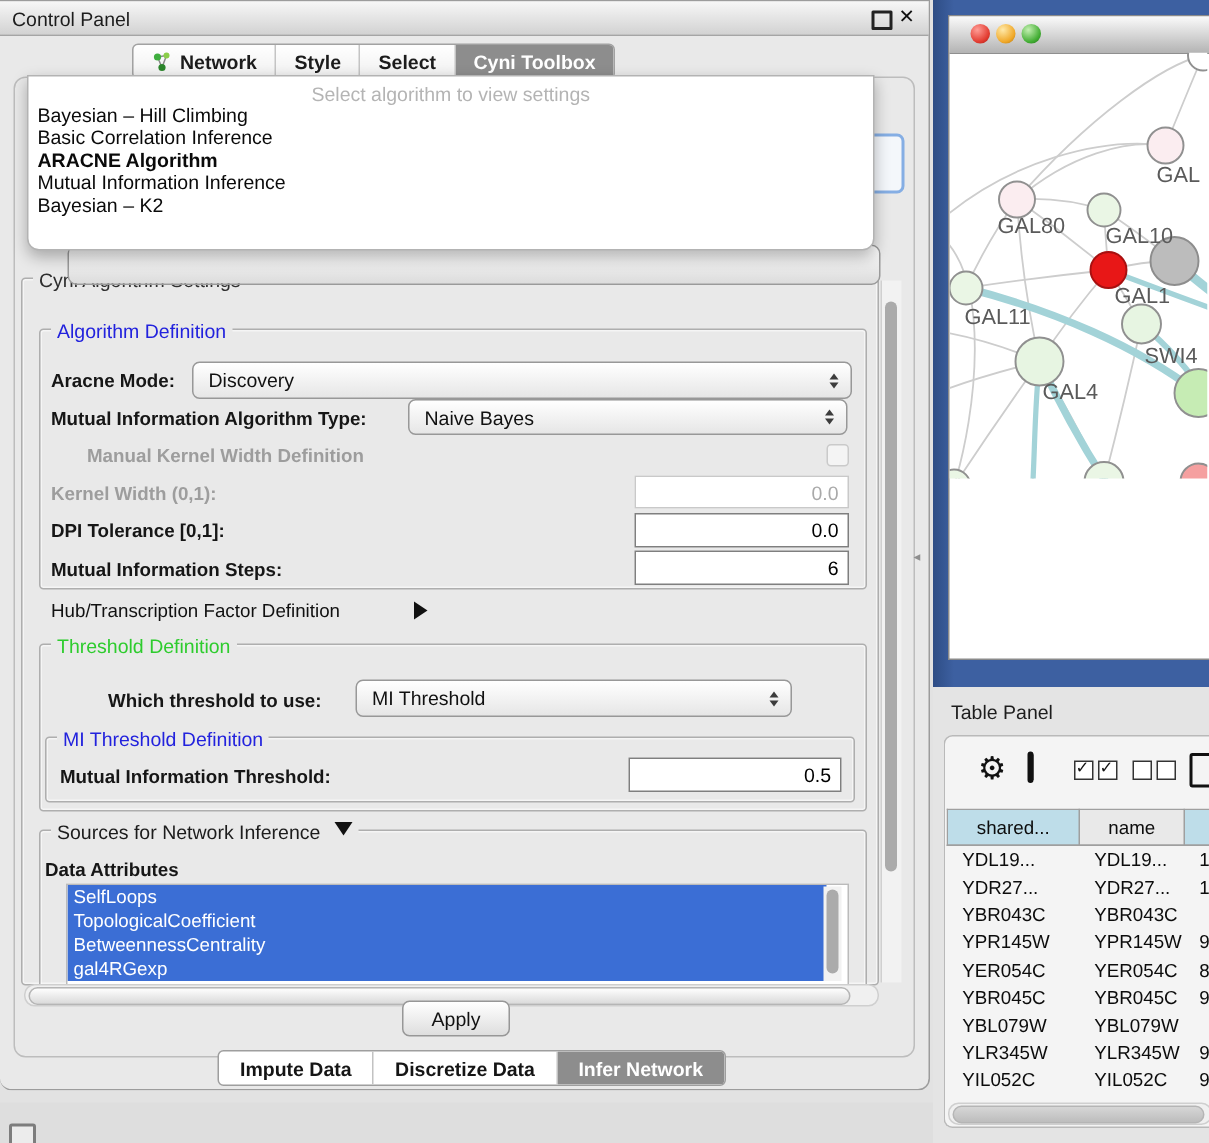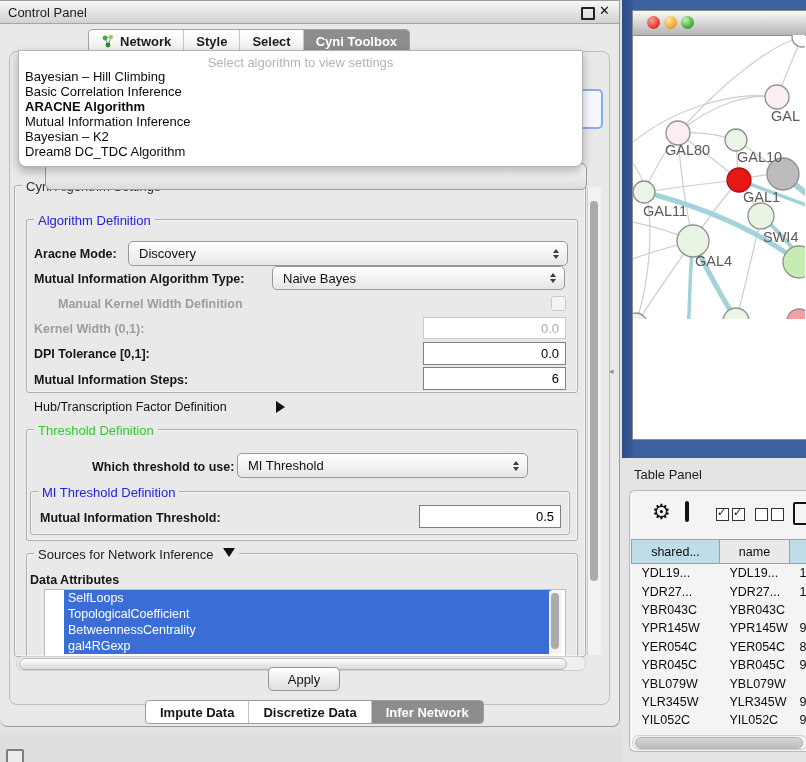--- a/index.html
+++ b/index.html
@@ -36,21 +36,21 @@
   .spin i{display:block;width:0;height:0;border-left:3.5px solid transparent;border-right:3.5px solid transparent;}
   .spin .up{border-bottom:4.5px solid #3c3c3c;}
   .spin .dn{border-top:4.5px solid #3c3c3c;}
   .field{border:1px solid #7f7f7f;background:#fff;box-sizing:border-box;font-size:13px;color:#000;text-align:right;padding:3px 6px 0 0;}
   .field.dis{border-color:#c9c9c9;color:#a9a9a9;}
   .chk-dis{width:13px;height:13px;border:1px solid #cacaca;border-radius:3px;background:#f4f4f4;}
   .tri-r{width:0;height:0;border-top:6px solid transparent;border-bottom:6px solid transparent;border-left:9px solid #111;display:inline-block;}
   .tri-d{width:0;height:0;border-left:6px solid transparent;border-right:6px solid transparent;border-top:9px solid #111;display:inline-block;}
   
   .attr-list{left:44px;top:588px;width:520px;height:67px;background:#fff;border:1px solid #bbb;overflow:hidden;}
-  .attr-item{background:#3b6ed5;color:#fff;font-size:12.5px;line-height:16px;padding-left:4px;margin:0 14px 0 19px;}
+  .attr-item{background:#3b6ed5;color:#fff;font-size:12.5px;line-height:16px;padding-left:4px;margin:0 14px 0 0;}
   .vsb{background:#f2f2f2;border-left:1px solid #d0d0d0;}
   .vsb .thumb{position:absolute;left:2px;width:8px;border-radius:5px;background:#ababab;}
   .hsb-track{background:#f0f0f0;border:1px solid #cfcfcf;border-radius:7px;}
   .hsb-thumb{position:absolute;top:1px;height:10px;background:linear-gradient(#fefefe,#dadada);border:1px solid #b5b5b5;border-radius:6px;}
   .btn{border:1px solid #979797;border-radius:5px;background:linear-gradient(#ffffff,#dedede);font-size:13px;color:#111;display:flex;align-items:center;justify-content:center;}
   .btabs{display:flex;height:22px;border:1px solid #9e9e9e;border-radius:4px;overflow:hidden;background:#fff;}
   .btab{padding:0 14px;font-size:13px;font-weight:600;color:#151515;display:flex;align-items:center;border-right:1px solid #c2c2c2;}
   .btab:last-child{border-right:none;}
   .btab.sel{background:#8d8d8d;color:#fff;}
   
@@ -118,21 +118,20 @@
   <div class="abs frag-focus"></div>
 
   <div class="abs dd">
     <div class="dd-hint">Select algorithm to view settings</div>
     <div id="dd-list">
         <div class="dd-item">Bayesian – Hill Climbing</div>
         <div class="dd-item">Basic Correlation Inference</div>
         <div class="dd-item bold">ARACNE Algorithm</div>
         <div class="dd-item">Mutual Information Inference</div>
         <div class="dd-item">Bayesian – K2</div>
-        <div class="dd-item">Dream8 DC_TDC Algorithm</div>
       </div>
   </div>
 
   <div class="abs group" style="left:14px;top:184px;width:570px;height:470px;"></div>
   <span class="abs gtitle" style="left:22px;top:178px;color:#2e2e2e;">Cyni Algorithm Settings</span>
 
   <div class="abs vsb" style="left:587px;top:186px;width:13px;height:468px;">
     <div class="thumb" style="top:14px;height:380px;"></div>
   </div>
 
@@ -168,21 +167,21 @@
 
   <span class="abs lbl" style="left:34px;top:372px;">Mutual Information Steps:</span>
   <div class="abs field" style="left:423px;top:366px;width:143px;height:23px;">6</div>
 
   <span class="abs" style="left:34px;top:399px;font-size:12.5px;color:#111;">Hub/Transcription Factor Definition</span>
   <span class="abs tri-r" style="left:276px;top:400px;"></span>
 
   <div class="abs group" style="left:26px;top:428px;width:550px;height:110px;"></div>
   <span class="abs gtitle green" style="left:34px;top:422px;">Threshold Definition</span>
 
-  <span class="abs lbl" style="left:92px;top:459px;">Which threshold to use:</span>
+  <span class="abs lbl" style="left:72px;top:459px;">Which threshold to use:</span>
   <div class="abs combo" style="left:237px;top:452px;width:291px;height:25px;">
     <span>MI Threshold</span>
     <span class="spin">
         <i class="up"></i>
         <i class="dn"></i>
       </span>
   </div>
 
   <div class="abs group" style="left:30px;top:490px;width:538px;height:42px;"></div>
   <span class="abs gtitle blue" style="left:38px;top:484px;">MI Threshold Definition</span>

